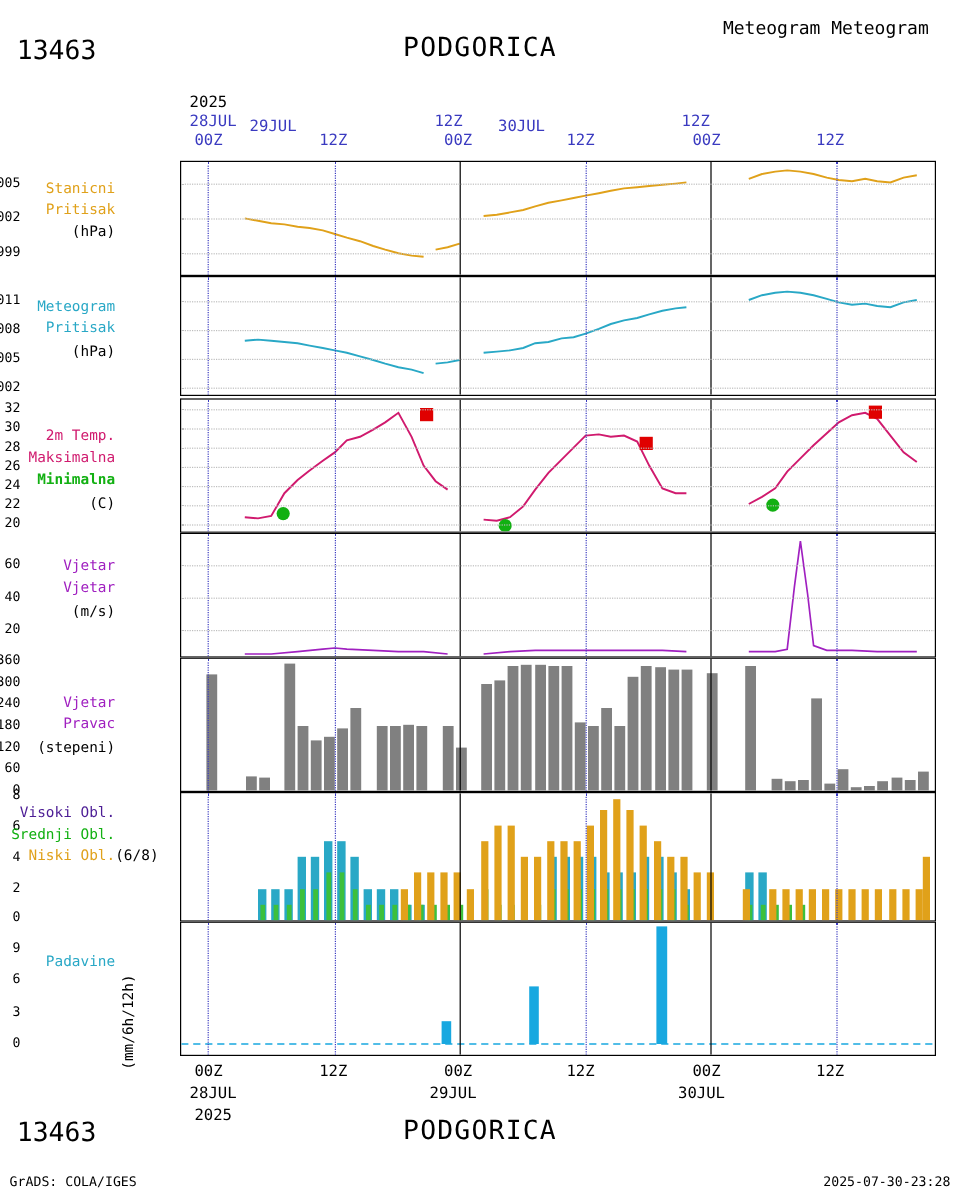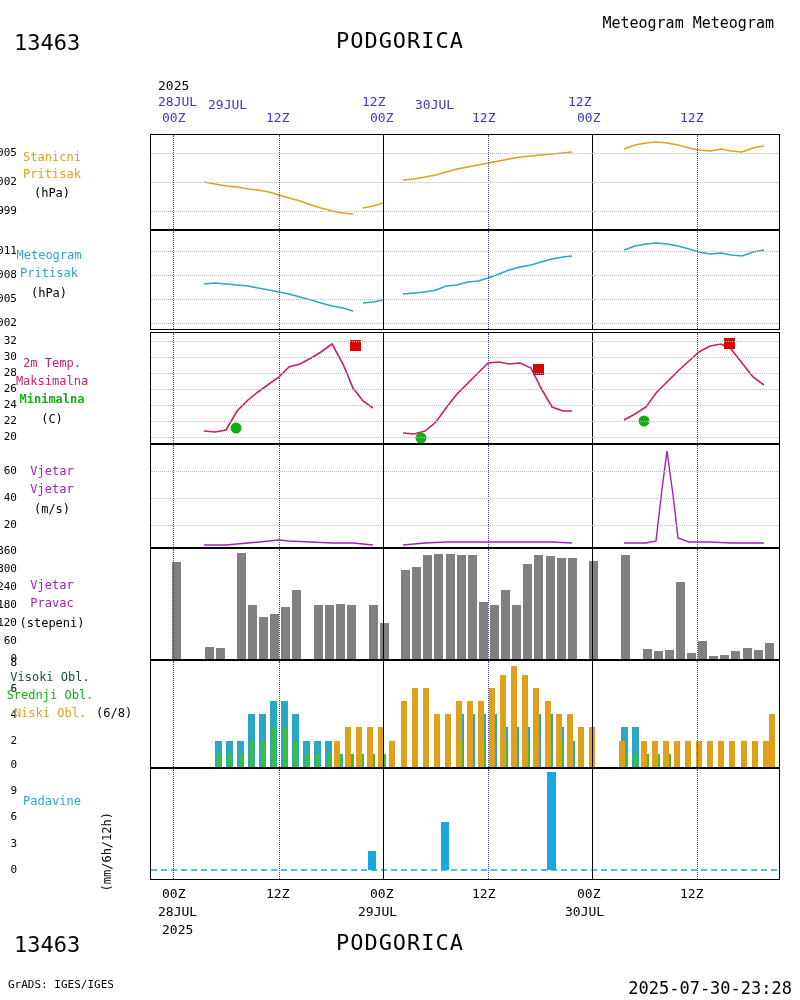--- a/index.html
+++ b/index.html
@@ -9,33 +9,33 @@
     color:#000;position:relative;overflow:hidden;
   }
   .abs{position:absolute;}
   
   #title-main{left:0;top:28px;width:800px;text-align:center;font-size:22px;letter-spacing:1px;}
   #station-top{left:14px;top:30px;font-size:22px;}
   #meteogram-label{right:26px;top:14px;font-size:15px;}
   #title-bottom{left:0;top:930px;width:800px;text-align:center;font-size:22px;letter-spacing:1px;}
   #station-bottom{left:14px;top:932px;font-size:22px;}
   #credit-left{left:8px;top:978px;font-size:11px;}
-  #credit-right{right:8px;top:978px;font-size:17px;}
+  #credit-right{right:8px;top:978px;font-size:11px;}
 
   
   .panel{position:absolute;left:150px;width:630px;border:1px solid #000;box-sizing:border-box;background:#fff;}
   .panel .plot{position:absolute;inset:0;overflow:hidden;}
   .vline{position:absolute;top:0;bottom:0;width:1px;border-left:1px dotted #3a3ac0;}
   .vline.solid{border-left:1px solid #000;}
   .hline{position:absolute;left:0;right:0;height:1px;border-top:1px dotted #bdbdbd;}
 
   
   .ytick{position:absolute;right:783px;font-size:11px;text-align:right;white-space:nowrap;
          transform:translateY(-50%);color:#000;width:60px;}
-  .ylab{position:absolute;font-size:12px;text-align:center;white-space:nowrap;}
+  .ylab{position:absolute;font-size:12px;text-align:right;white-space:nowrap;}
   .yunit{position:absolute;font-size:12px;writing-mode:vertical-rl;transform:rotate(180deg);white-space:nowrap;}
 
   
   .tlabel{position:absolute;font-size:13px;white-space:nowrap;color:#3a3ac0;}
   .tlabel.blk{color:#000;}
   svg{display:block;}
 </style>
 </head>
 <body>
 
@@ -373,21 +373,21 @@
         </g>
       </g>
     </svg>
   </div>
 </div>
 <div class="ytick" style="top:662px;">8</div>
 <div class="ytick" style="top:688px;">6</div>
 <div class="ytick" style="top:714px;">4</div>
 <div class="ytick" style="top:740px;">2</div>
 <div class="ytick" style="top:764px;">0</div>
-<div class="ylab" style="left:4px;top:670px;width:92px;color:#14532d;">Visoki Obl.</div>
+<div class="ylab" style="left:4px;top:670px;width:92px;color:#4c1d95;">Visoki Obl.</div>
 <div class="ylab" style="left:4px;top:688px;width:92px;color:#12b012;">Srednji Obl.</div>
 <div class="ylab" style="left:4px;top:706px;width:92px;color:#e0a11a;">Niski Obl.</div>
 <div class="ylab" style="left:4px;top:708px;width:92px;color:#000;opacity:0;"></div>
 <div class="ylab" style="left:96px;top:706px;width:46px;color:#000;text-align:left;">(6/8)</div>
 
 <div class="panel" id="p7" style="top:768px;height:112px;">
   <div class="plot">
     <div class="vline" style="left:22px;"></div>
       <div class="vline" style="left:128px;"></div>
     <div class="vline solid" style="left:232px;"></div>
@@ -417,14 +417,14 @@
   <div class="tlabel blk" style="left:220px;top:0;">00Z</div>
   <div class="tlabel blk" style="left:208px;top:18px;">29JUL</div>
   <div class="tlabel blk" style="left:322px;top:0;">12Z</div>
   <div class="tlabel blk" style="left:427px;top:0;">00Z</div>
   <div class="tlabel blk" style="left:415px;top:18px;">30JUL</div>
   <div class="tlabel blk" style="left:530px;top:0;">12Z</div>
 </div>
 
 <div class="abs" id="station-bottom">13463</div>
 <div class="abs" id="title-bottom">PODGORICA</div>
-<div class="abs" id="credit-left">GrADS: IGES/IGES</div>
+<div class="abs" id="credit-left">GrADS: COLA/IGES</div>
 <div class="abs" id="credit-right">2025-07-30-23:28</div>
 
 </body></html>

